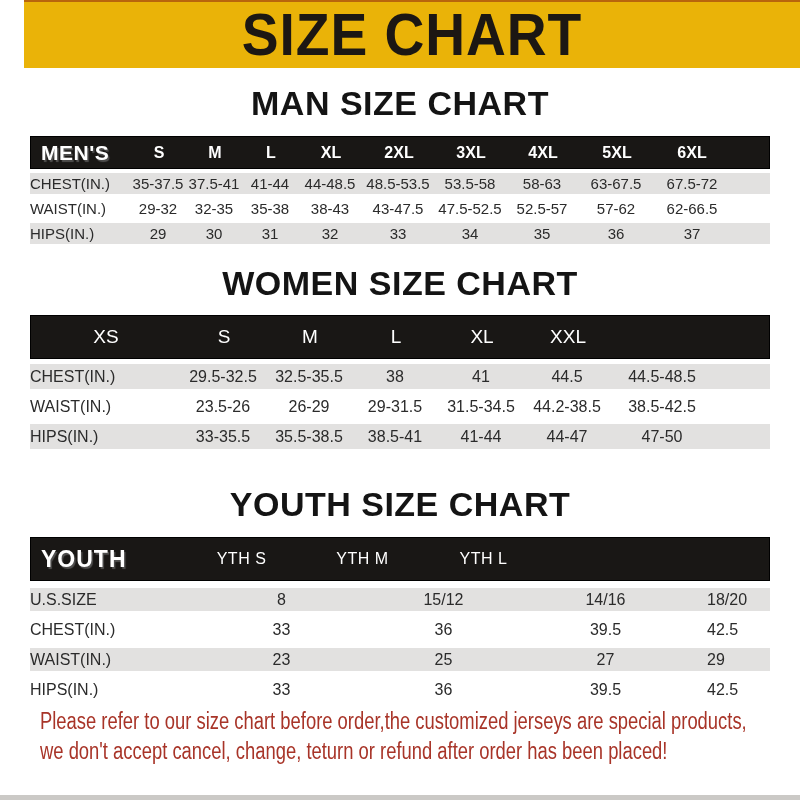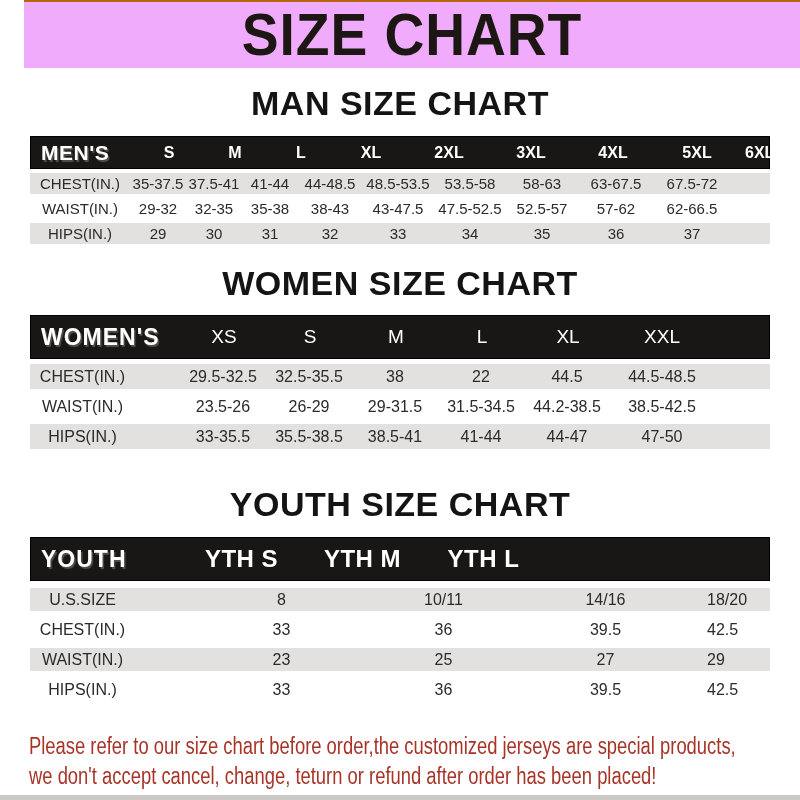--- a/index.html
+++ b/index.html
@@ -3,21 +3,21 @@
 <meta charset="utf-8">
 <style>
   html,body{margin:0;padding:0;}
   body{
     width:800px;height:800px;overflow:hidden;background:#ffffff;
     font-family:"Liberation Sans","DejaVu Sans",sans-serif;
     position:relative;color:#222;
   }
   
   .banner{
-    height:66px;background:#f0abfc;border-top:2px solid #b9650c;
+    height:66px;background:#eab308;border-top:2px solid #b9650c;
     display:flex;align-items:center;justify-content:center;margin-left:24px;
   }
   .banner-title{
     font-size:60px;font-weight:bold;color:#1c1713;line-height:66px;
     letter-spacing:1px;transform:scaleX(.92);transform-origin:center;
     white-space:nowrap;
   }
   
   .section-heading{
     text-align:center;font-weight:bold;color:#141414;
@@ -28,43 +28,43 @@
   .heading-youth{margin:38px 0 16px 0;}
   
   .size-table{width:740px;margin:0 auto;}
   .trow{display:grid;align-items:center;box-sizing:border-box;}
   .thead{
     background:#191715;color:#fff;border:1px solid #000;
   }
   .cols-men{grid-template-columns:100px 56px 56px 56px 64px 72px 72px 72px 76px 1fr;padding-right:40px;}
   .cols-women{grid-template-columns:150px 86px 86px 86px 86px 86px 1fr;padding-right:56px;}
   .cols-youth{grid-template-columns:150px 121px 121px 121px 1fr;padding-right:78px;}
-  .men .thead{height:33px;margin-bottom:3px;gap:10px;}
+  .men .thead{height:33px;margin-bottom:3px;}
   .women .thead{height:44px;margin-bottom:5px;}
   .youth .thead{height:44px;margin-bottom:5px;}
   .men .data-row{height:21px;margin-top:4px;font-size:15px;}
   .women .data-row{height:25px;margin-top:5px;font-size:16px;}
   .youth .data-row{height:23px;margin-top:7px;font-size:16px;gap:41px;}
   .data-row.alt{background:#e2e1e0;}
   .data-row{background:#ffffff;color:#2b2b2b;}
   .corner-label{
     font-weight:bold;padding-left:10px;white-space:nowrap;
     text-shadow:1.5px 1.5px 1px rgba(110,110,110,.65);
   }
   .men .corner-label{font-size:21px;letter-spacing:.5px;}
   .women .corner-label,.youth .corner-label{font-size:23px;letter-spacing:1px;}
   .col-head{text-align:center;font-weight:bold;white-space:nowrap;}
   .men .col-head{font-size:16px;}
   .women .col-head{font-size:19px;font-weight:400;}
-  .youth .col-head{font-size:24px;font-weight:700;letter-spacing:.5px;}
-  .row-label{text-align:center;white-space:nowrap;}
+  .youth .col-head{font-size:16px;font-weight:400;letter-spacing:.5px;}
+  .row-label{text-align:left;white-space:nowrap;}
   .women .row-label,.youth .row-label{padding-right:45px;}
   .cell-val{text-align:center;white-space:nowrap;}
   
-  .footer{margin-top:30px;padding-left:29px;}
+  .footer{margin-top:5px;padding-left:40px;}
   .footer-line{
     color:#a83428;font-size:23px;line-height:30px;font-weight:500;
     transform:scaleX(.8);transform-origin:left center;white-space:nowrap;
   }
   .bottom-strip{position:absolute;left:0;bottom:0;width:800px;height:5px;background:#cbc9c6;}
 </style>
 </head>
 <body>
 
 <div class="banner">
@@ -119,34 +119,33 @@
       <div class="cell-val">34</div>
       <div class="cell-val">35</div>
       <div class="cell-val">36</div>
       <div class="cell-val">37</div>
     </div>
   </div>
 
 <div class="section-heading heading-women">WOMEN SIZE CHART</div>
 <div class="size-table women">
     <div class="trow thead cols-women">
-      <div class="corner-label">WOMEN'S</div>
       <div class="col-head">XS</div>
       <div class="col-head">S</div>
       <div class="col-head">M</div>
       <div class="col-head">L</div>
       <div class="col-head">XL</div>
       <div class="col-head">XXL</div>
     </div>
     <div class="trow data-row cols-women alt">
       <div class="row-label">CHEST(IN.)</div>
       <div class="cell-val">29.5-32.5</div>
       <div class="cell-val">32.5-35.5</div>
       <div class="cell-val">38</div>
-      <div class="cell-val">22</div>
+      <div class="cell-val">41</div>
       <div class="cell-val">44.5</div>
       <div class="cell-val">44.5-48.5</div>
     </div>
     <div class="trow data-row cols-women">
       <div class="row-label">WAIST(IN.)</div>
       <div class="cell-val">23.5-26</div>
       <div class="cell-val">26-29</div>
       <div class="cell-val">29-31.5</div>
       <div class="cell-val">31.5-34.5</div>
       <div class="cell-val">44.2-38.5</div>
@@ -167,21 +166,21 @@
 <div class="size-table youth">
     <div class="trow thead cols-youth">
       <div class="corner-label">YOUTH</div>
       <div class="col-head">YTH S</div>
       <div class="col-head">YTH M</div>
       <div class="col-head">YTH L</div>
     </div>
     <div class="trow data-row cols-youth alt">
       <div class="row-label">U.S.SIZE</div>
       <div class="cell-val">8</div>
-      <div class="cell-val">10/11</div>
+      <div class="cell-val">15/12</div>
       <div class="cell-val">14/16</div>
       <div class="cell-val">18/20</div>
     </div>
     <div class="trow data-row cols-youth">
       <div class="row-label">CHEST(IN.)</div>
       <div class="cell-val">33</div>
       <div class="cell-val">36</div>
       <div class="cell-val">39.5</div>
       <div class="cell-val">42.5</div>
     </div>

